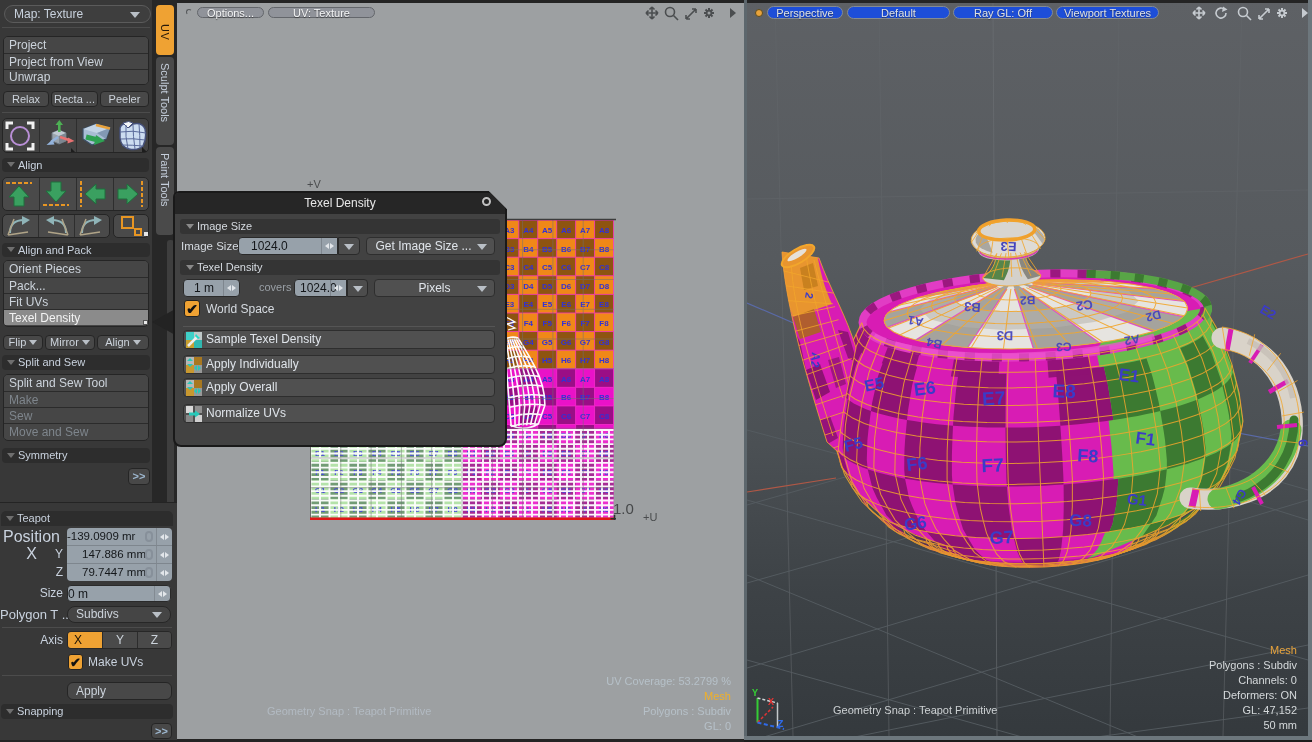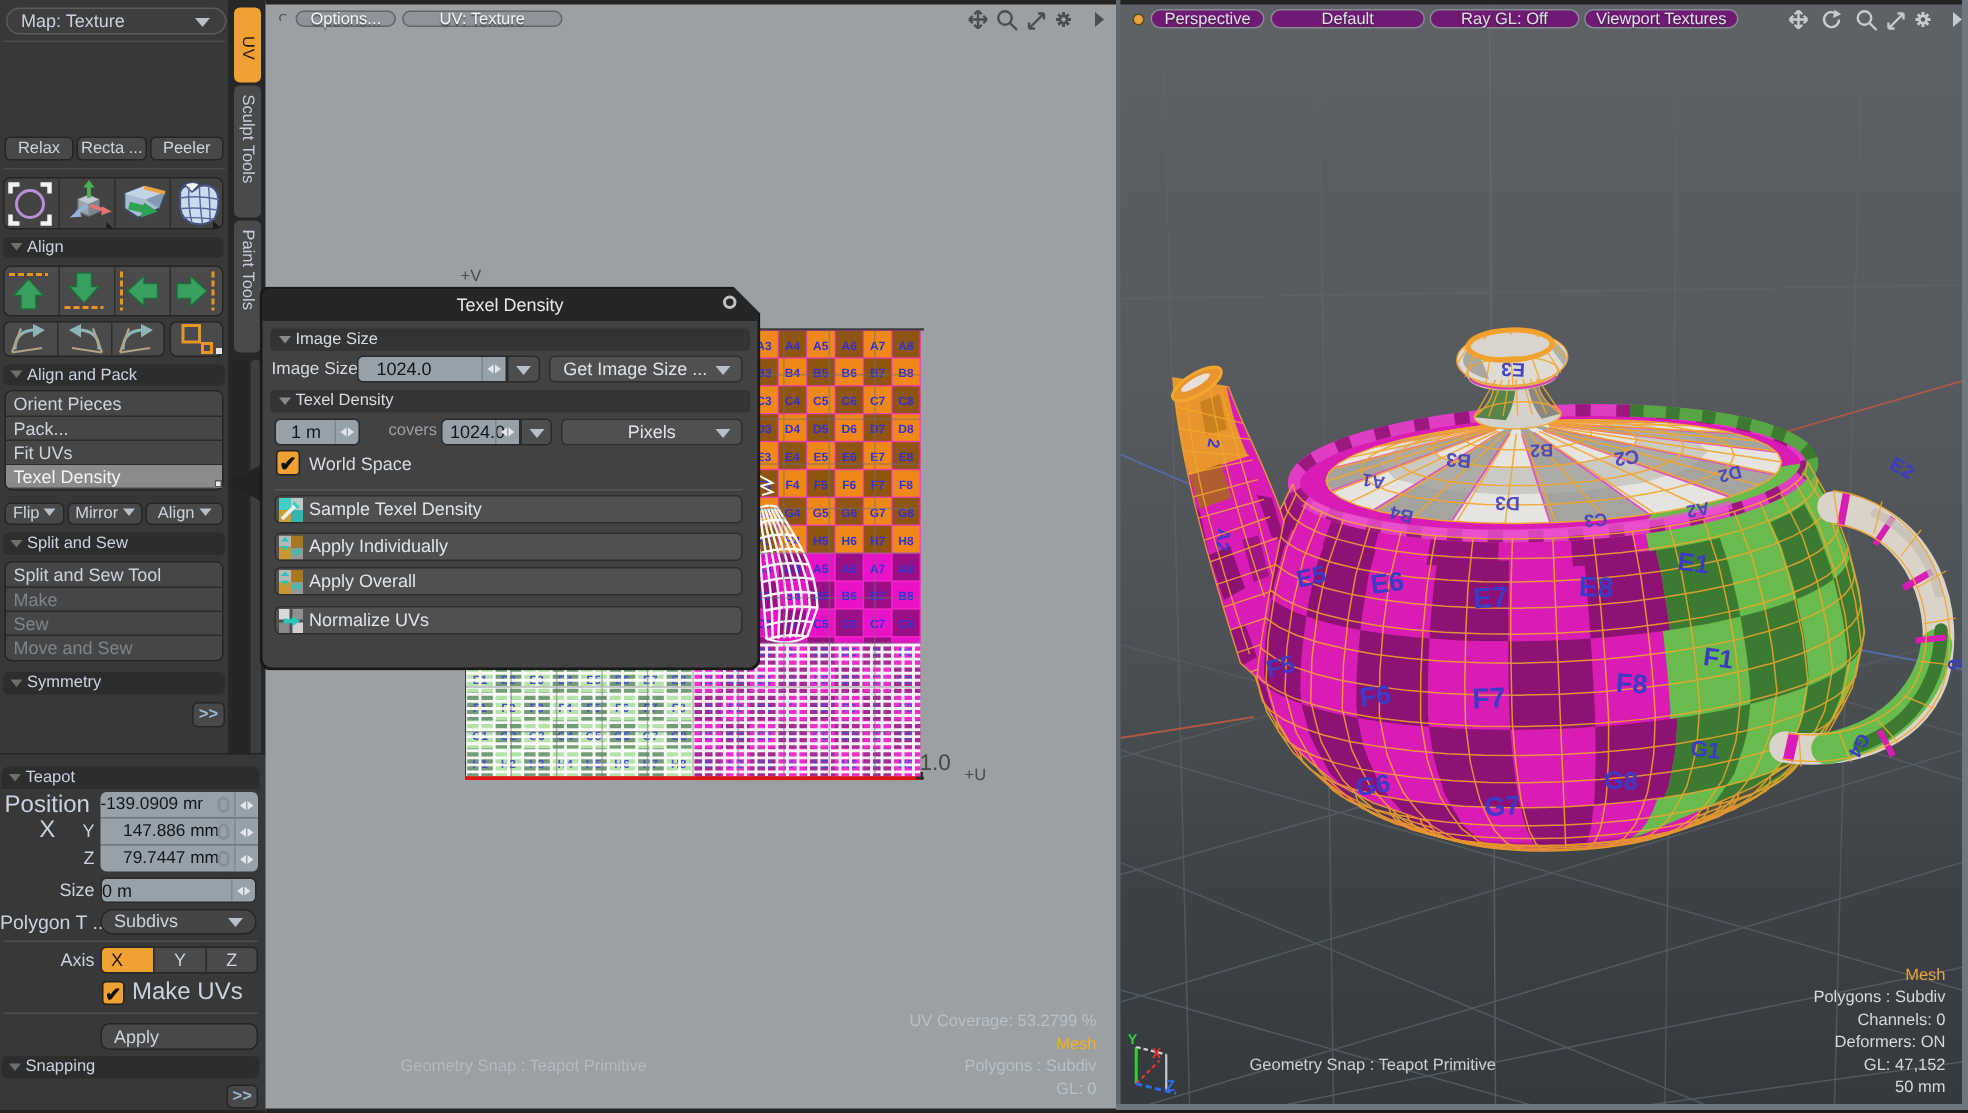--- a/index.html
+++ b/index.html
@@ -13,33 +13,38 @@
 .grp .lbtn:first-child{border-top:none}
 .dis{color:#7e858c}
 .fld{background:#97a1aa;border-radius:4px;color:#14171a;font-size:12px;overflow:hidden}
 .spin{position:absolute;right:1px;top:0;bottom:0;width:15px;border-left:1px solid #7e868e;display:flex;align-items:center;justify-content:center}
 .spin i{display:inline-block;width:0;height:0;border-top:3.5px solid transparent;border-bottom:3.5px solid transparent}
 .spin .tl{border-right:4.5px solid #e2e6ea;margin-right:1px}
 .spin .tr{border-left:4.5px solid #e2e6ea}
 .ddt{position:absolute;width:0;height:0;border-left:5px solid transparent;border-right:5px solid transparent;border-top:6px solid #b9bfc6}
 .pill{position:absolute;border-radius:9px;font-size:11px;text-align:center;text-shadow:0 1px 1px rgba(40,40,40,.65)}
 .pillL{background:#90939a;border:1px solid #63666b;color:#f4f5f6}
-.pillD{background:#701a75;border:1px solid #848b91;color:#dde1e5}
+.pillD{background:#1d4ed8;border:1px solid #848b91;color:#dde1e5}
 .dlgbtn{background:#505050;border:1px solid #2e2e2e;border-radius:4px;color:#dfe4ea;font-size:12px}
 .dhdr{background:#343434;border-radius:3px;color:#d6dbe1;font-size:11px;line-height:15px;padding-left:17px}
 .dhdr .tri{position:absolute;left:6px;top:5px;width:0;height:0;border-left:4px solid transparent;border-right:4px solid transparent;border-top:5px solid #8a8a8a}
 .ck{background:#efa233;border:1px solid #222;border-radius:3px;color:#111;font-weight:bold;text-align:center}
 </style></head><body>
 <div id="root">
 
 <div class="ab" style="left:0;top:0;width:177px;height:742px;background:#383838"></div>
 <div class="ab" style="left:152px;top:0;width:25px;height:742px;background:#272727"></div>
 <div class="ab" style="left:0;top:0;width:152px;height:503px;background:#383838"></div>
 <div class="ab" style="left:4px;top:5px;width:147px;height:18px;background:#3e3e3e;border:1px solid #5b5b5b;border-radius:9px;color:#c9d2de;font-size:12px;line-height:16px;padding-left:9px">Map: Texture<span class="ddt" style="right:10px;top:6px"></span></div>
 <div class="ab" style="left:2px;top:27px;width:148px;height:1px;background:#4c4c4c"></div>
+<div class="ab grp" style="left:3px;top:36px;width:146px;height:49px">
+<div class="lbtn" style="height:16px;line-height:16px">Project</div>
+<div class="lbtn" style="height:16px;line-height:16px">Project from View</div>
+<div class="lbtn" style="height:15px;line-height:15px">Unwrap</div>
+    </div>
 <div class="ab sbtn" style="left:3px;top:91px;width:46px;height:16px;line-height:14px">Relax</div>
 <div class="ab sbtn" style="left:51px;top:91px;width:47px;height:16px;line-height:14px">Recta ...</div>
 <div class="ab sbtn" style="left:100px;top:91px;width:49px;height:16px;line-height:14px">Peeler</div>
 <div class="ab" style="left:2px;top:112px;width:148px;height:1px;background:#4c4c4c"></div>
 <div class="ab grp" style="left:2px;top:118px;width:147px;height:35px;background:#434343"></div>
 <div class="ab" style="left:39px;top:119px;width:1px;height:33px;background:#2e2e2e"></div>
 <div class="ab" style="left:76px;top:119px;width:1px;height:33px;background:#2e2e2e"></div>
 <div class="ab" style="left:113px;top:119px;width:1px;height:33px;background:#2e2e2e"></div>
 <svg class="ab" style="left:5px;top:121px" width="30" height="30" viewBox="0 0 30 30">
 <g stroke="#f2f2f2" stroke-width="3" fill="none">
@@ -202,21 +207,21 @@
 <div class="ab" style="left:0;top:606px;width:63px;height:17px;color:#c9d2de;font-size:13px;line-height:17px;text-align:right;white-space:nowrap">Polygon T ...</div>
 <div class="ab" style="left:67px;top:606px;width:104px;height:17px;background:#454545;border:1px solid #272727;border-radius:8px;color:#ccd3db;font-size:12px;line-height:15px;padding-left:8px">Subdivs<span class="ddt" style="right:8px;top:5px"></span></div>
 <div class="ab" style="left:2px;top:627px;width:170px;height:1px;background:#4c4c4c"></div>
 <div class="ab" style="left:0;top:632px;width:63px;height:17px;color:#c9d2de;font-size:12px;line-height:17px;text-align:right">Axis</div>
 <div class="ab" style="left:67px;top:631px;width:105px;height:18px;border:1px solid #272727;border-radius:4px;overflow:hidden;display:flex">
 <div style="width:34px;background:#efa233;color:#1c1204;font-size:12px;line-height:16px;padding-left:6px">X</div>
 <div style="width:35px;background:#4a4a4a;color:#ccd3db;font-size:12px;line-height:16px;text-align:center;border-left:1px solid #2c2c2c">Y</div>
 <div style="flex:1;background:#4a4a4a;color:#ccd3db;font-size:12px;line-height:16px;text-align:center;border-left:1px solid #2c2c2c">Z</div>
     </div>
 <div class="ab ck" style="left:68px;top:654px;width:15px;height:16px;font-size:13px;line-height:15px">✔</div>
-<div class="ab" style="left:88px;top:654px;color:#c9d2de;font-size:16px;line-height:16px">Make UVs</div>
+<div class="ab" style="left:88px;top:654px;color:#c9d2de;font-size:12px;line-height:16px">Make UVs</div>
 <div class="ab" style="left:2px;top:675px;width:170px;height:1px;background:#4c4c4c"></div>
 <div class="ab sbtn" style="left:67px;top:682px;width:105px;height:18px;line-height:16px;border-radius:6px;text-align:left;padding-left:8px;font-size:12px">Apply</div>
 <div class="ab hdr" style="left:1px;top:704px;width:172px;height:15px;line-height:15px"><span class="tri" style="top:5px"></span>Snapping</div>
 <div class="ab sbtn" style="left:151px;top:723px;width:21px;height:16px;line-height:14px;color:#9db7cf;font-weight:bold">&gt;&gt;</div>
 <div class="ab" style="left:0;top:740px;width:177px;height:2px;background:#242424"></div>
 <div class="ab" style="left:177px;top:0;width:567px;height:742px;background:#9da0a2"></div>
 <div class="ab" style="left:177px;top:0;width:567px;height:3px;background:#242424"></div>
 <div class="ab" style="left:177px;top:739px;width:567px;height:3px;background:#242424"></div>
 <div class="ab" style="left:186px;top:9px;width:6px;height:6px;border:1.5px solid #55585a;border-radius:50%;border-bottom-color:transparent;border-right-color:transparent"></div>
 <div class="pill pillL" style="left:197px;top:7px;width:67px;height:11px;line-height:10px">Options...</div>

